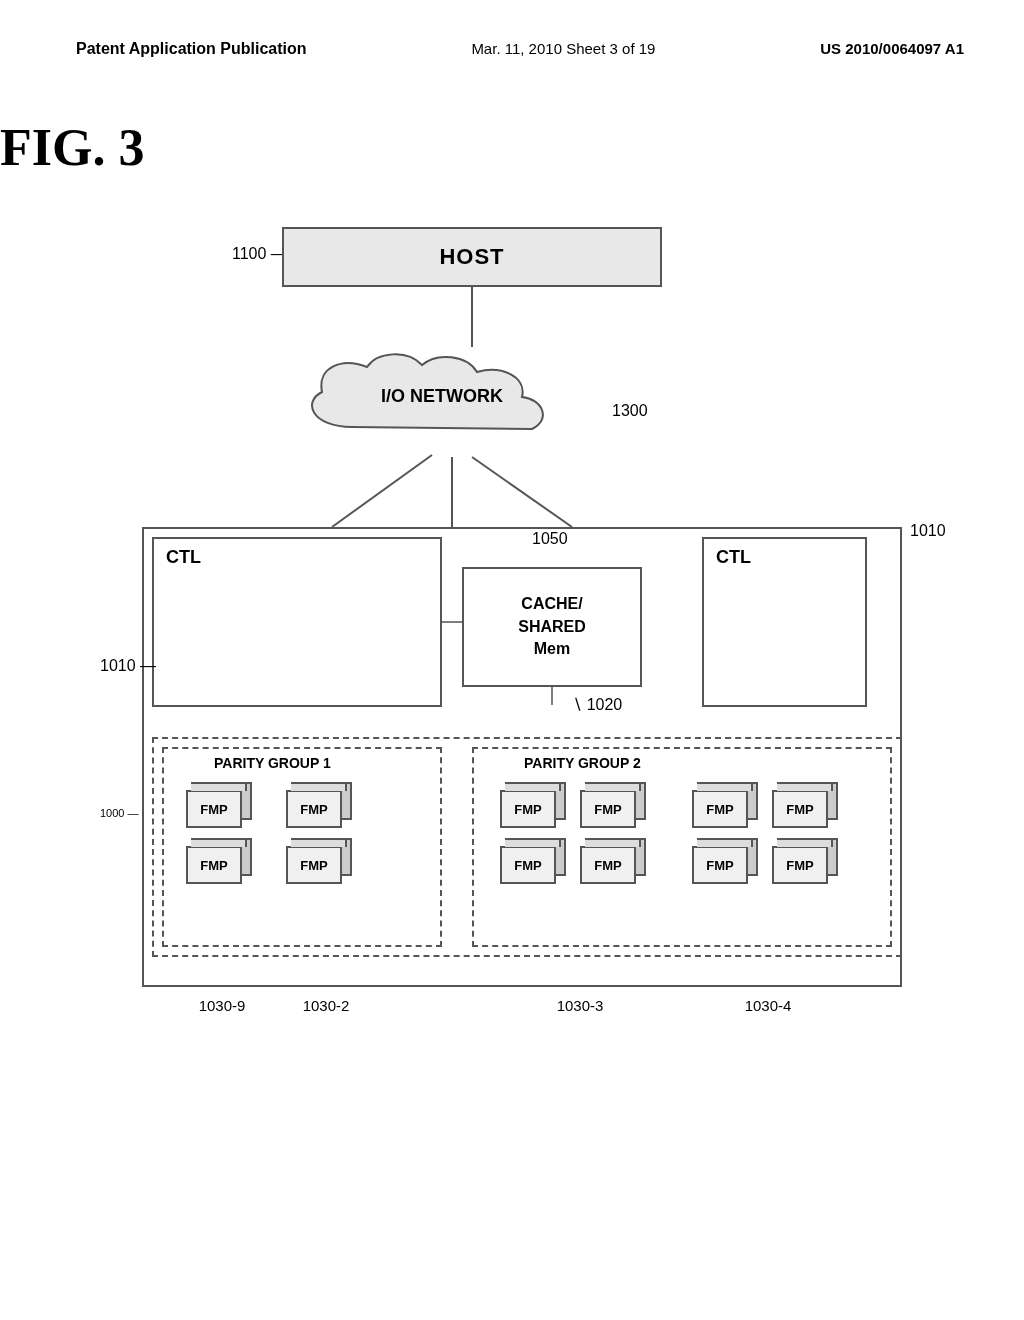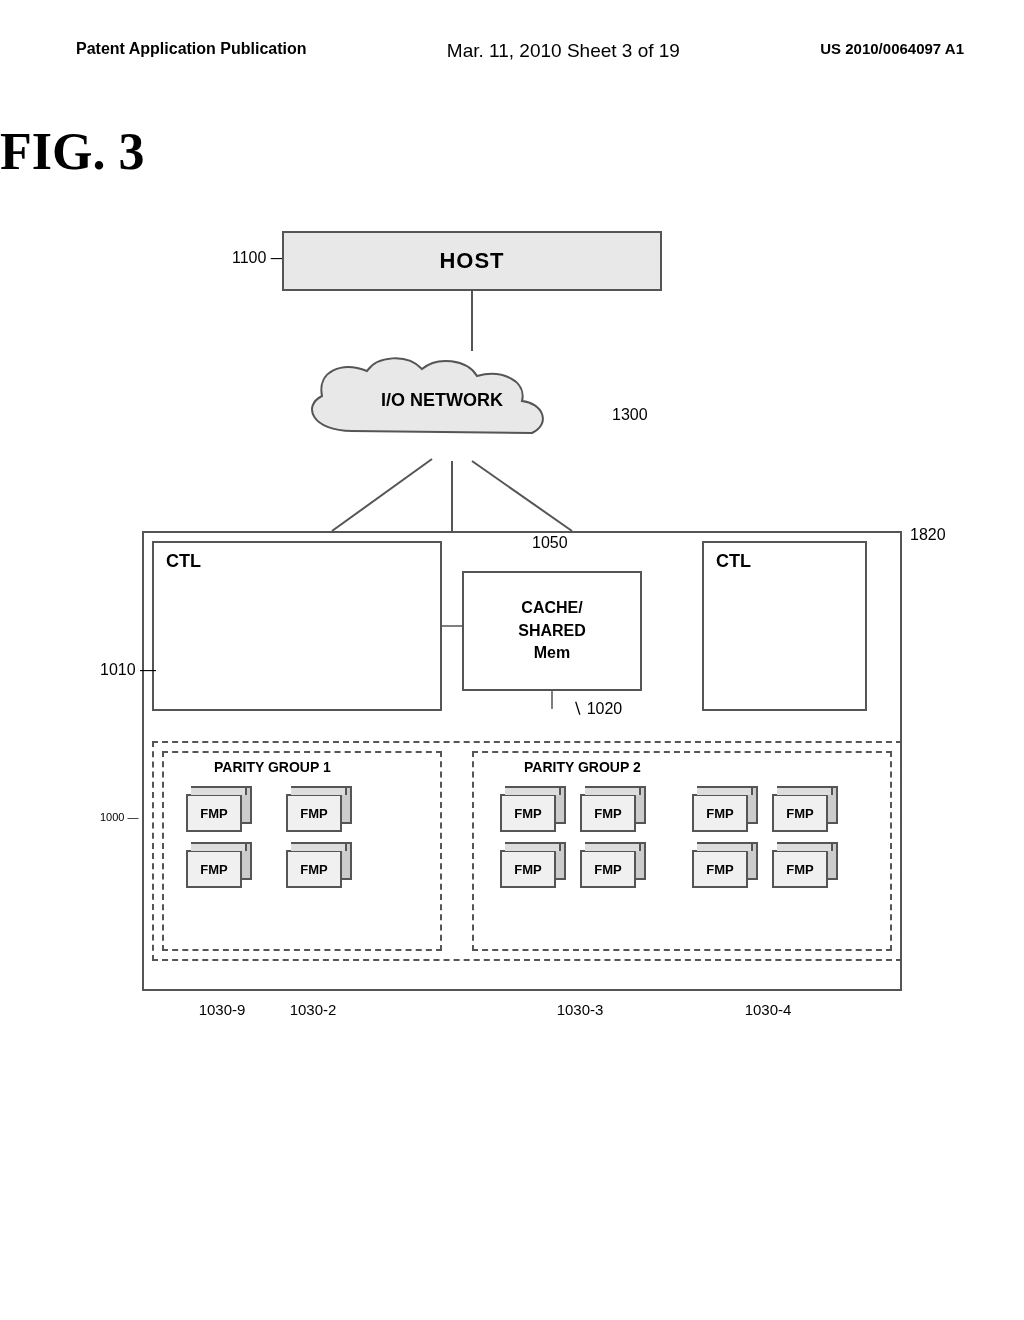--- a/index.html
+++ b/index.html
@@ -19,21 +19,21 @@
       align-items: flex-start;
       padding: 40px 60px 0 60px;
       font-size: 15px;
       margin-left: 16px;
     }
     .header-left {
       font-weight: bold;
       font-size: 16px;
     }
     .header-center {
-      font-size: 19px;
+      font-size: 15px;
       text-align: right;
     }
     .header-right {
       font-size: 15px;
       font-weight: bold;
     }
 
     
     .fig-title {
       text-align: left;
@@ -285,21 +285,21 @@
                C 250,52 260,72 240,82 
                Z" fill="#e8e8e8" stroke="#555" stroke-width="2"></path>
       <text x="150" y="55" text-anchor="middle" font-size="18" font-weight="bold" font-family="Arial" fill="#000">I/O NETWORK</text>
     </svg>
   </div>
 
   <div class="label-1300">1300</div>
 
   <div class="outer-box"></div>
 
-  <div class="label-1010-top">1820</div>
+  <div class="label-1010-top">1010</div>
 
   <div class="ctl-left">
     <span>CTL</span>
   </div>
 
   <div class="ctl-right">
     <span>CTL</span>
   </div>
 
   <div class="label-1050">1050</div>
@@ -398,17 +398,17 @@
       <div style="position:absolute;top:0;left:5px;width:56px;height:9px;background:#ddd;border-top:2px solid #555;border-right:2px solid #555;"></div>
     </div>
     <div style="position:relative; width:72px; height:52px;">
       <div style="position:absolute;top:8px;left:0;width:56px;height:38px;border:2px solid #555;background:#f0f0f0;display:flex;align-items:center;justify-content:center;font-size:13px;font-weight:bold;">FMP</div>
       <div style="position:absolute;top:0;left:56px;width:10px;height:38px;background:#ccc;border-top:2px solid #555;border-right:2px solid #555;border-bottom:2px solid #555;"></div>
       <div style="position:absolute;top:0;left:5px;width:56px;height:9px;background:#ddd;border-top:2px solid #555;border-right:2px solid #555;"></div>
     </div>
   </div>
 
   <div style="position:absolute; top:770px; left:104px; font-size:15px; text-align:center; width:72px;">1030-9</div>
-  <div style="position:absolute; top:770px; left:195px; font-size:15px; text-align:center; width:72px;">1030-2</div>
+  <div style="position:absolute; top:770px; left:208px; font-size:15px; text-align:center; width:72px;">1030-2</div>
   <div style="position:absolute; top:770px; left:428px; font-size:15px; text-align:center; width:140px;">1030-3</div>
   <div style="position:absolute; top:770px; left:616px; font-size:15px; text-align:center; width:140px;">1030-4</div>
 
 </div>
 
 </body></html>

